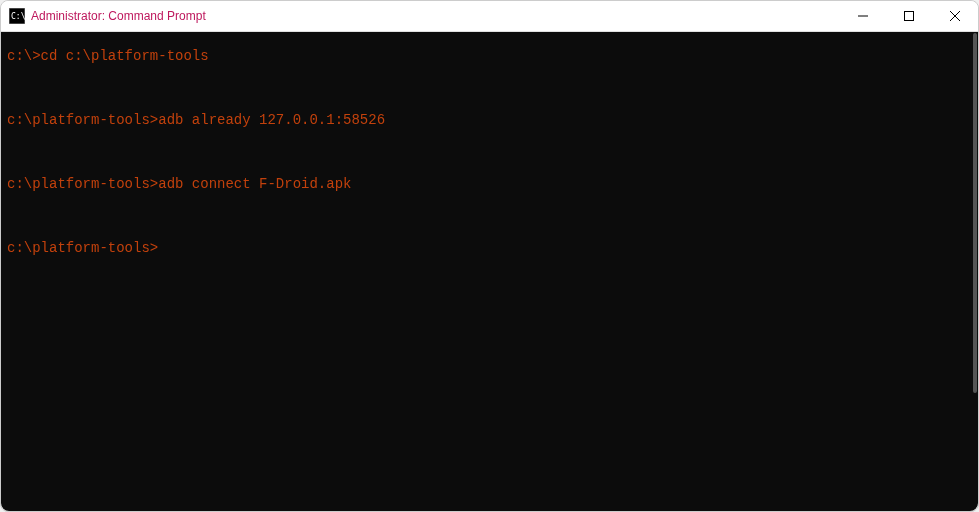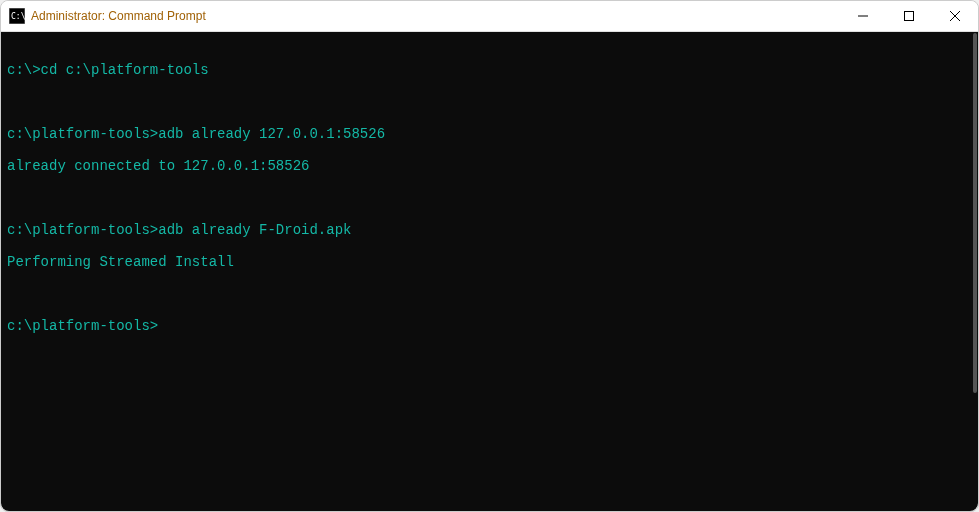--- a/index.html
+++ b/index.html
@@ -36,21 +36,21 @@
     .titlebar-icon {
       width: 16px;
       height: 16px;
       margin-right: 6px;
       display: inline-flex;
       align-items: center;
       justify-content: center;
     }
     .titlebar-title {
       font-size: 12px;
-      color: #a16207;
+      color: #be185d;
       flex: 1;
     }
     .window-controls {
       display: flex;
       height: 100%;
     }
     .window-control {
       width: 46px;
       height: 100%;
       display: flex;
@@ -58,25 +58,25 @@
       justify-content: center;
       cursor: pointer;
     }
     .window-control svg {
       width: 10px;
       height: 10px;
     }
     .terminal-body {
       flex: 1;
       background: #0c0c0c;
-      color: #14b8a6;
+      color: #c2410c;
       font-family: Consolas, "Courier New", monospace;
       font-size: 14px;
       line-height: 16px;
-      padding: 14px 6px;
+      padding: 0 6px;
       overflow: hidden;
       white-space: pre;
       position: relative;
       border-radius: 0 0 8px 8px;
     }
     .terminal-line {
       min-height: 16px;
     }
     .scrollbar {
       position: absolute;
@@ -119,21 +119,19 @@
           <line x1="0" y1="0" x2="10" y2="10" stroke="#000000" stroke-width="1"></line>
           <line x1="10" y1="0" x2="0" y2="10" stroke="#000000" stroke-width="1"></line>
         </svg>
       </div>
     </div>
   </div>
   <div class="terminal-body">
 <div class="terminal-line"><span>c:\&gt;</span><span>cd c:\platform-tools</span></div>
 <div class="terminal-line"><span></span></div>
 <div class="terminal-line"><span>c:\platform-tools&gt;</span><span>adb already 127.0.0.1:58526</span></div>
-<div class="terminal-line"><span>already connected to 127.0.0.1:58526</span></div>
 <div class="terminal-line"><span></span></div>
-<div class="terminal-line"><span>c:\platform-tools&gt;</span><span>adb already F-Droid.apk</span></div>
-<div class="terminal-line"><span>Performing Streamed Install</span></div>
+<div class="terminal-line"><span>c:\platform-tools&gt;</span><span>adb connect F-Droid.apk</span></div>
 <div class="terminal-line"><span></span></div>
 <div class="terminal-line"><span>c:\platform-tools&gt;</span><span class="prompt"></span></div>
   </div>
   <div class="scrollbar"></div>
 </div>
 
 </body></html>

